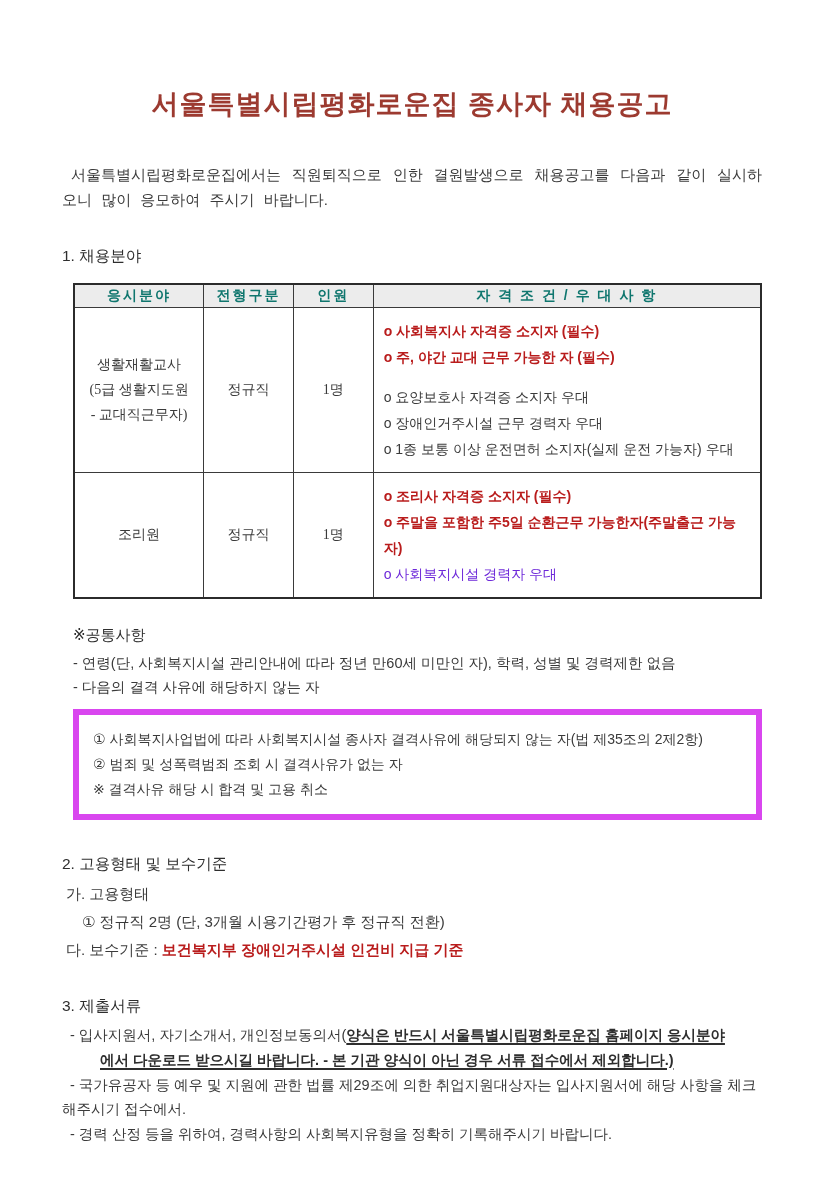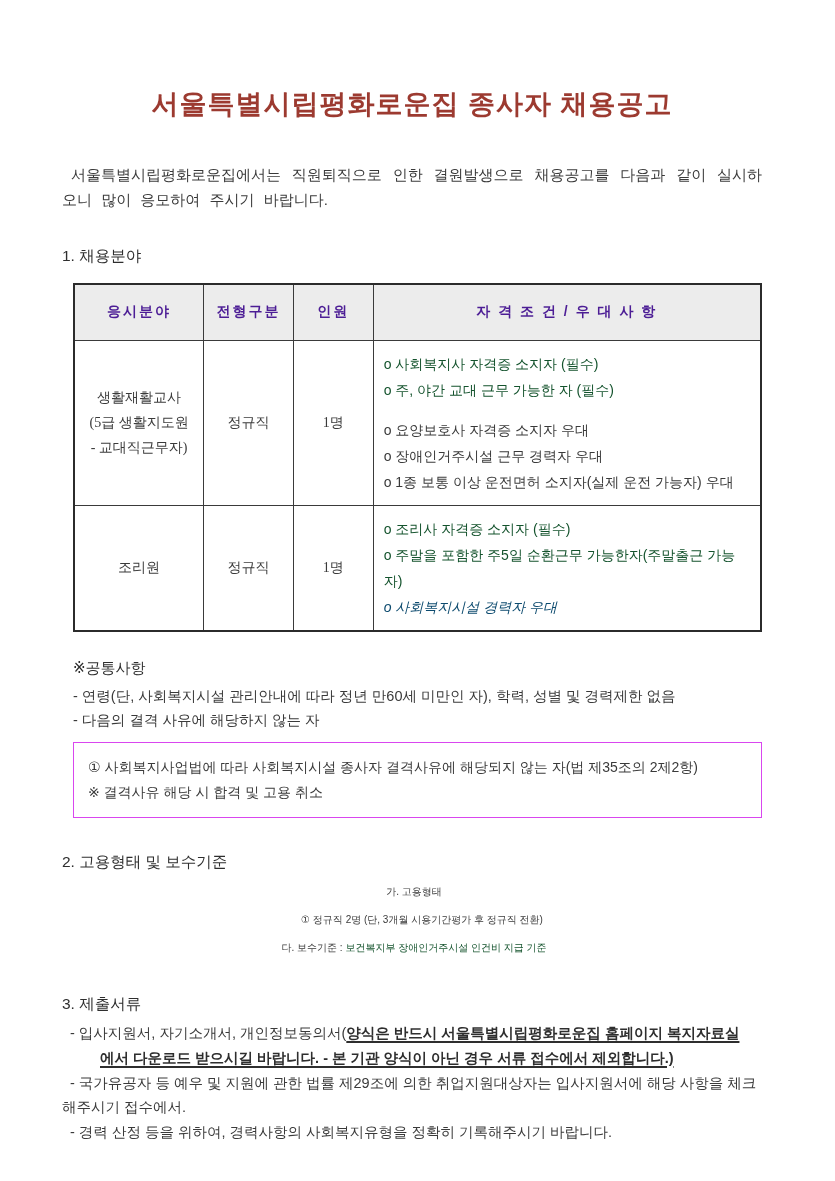--- a/index.html
+++ b/index.html
@@ -45,43 +45,43 @@
     font-size: 14px;
     color: #3a3a3a;
     border: 2px solid #2b2b2b;
   }
   table.recruit th, table.recruit td {
     border: 1px solid #3a3a3a;
   }
   table.recruit th {
     background: #ececec;
     font-weight: bold;
-    height: 56px;
+    height: 23px;
     letter-spacing: 2px;
-    color: #4c1d95;
+    color: #0f766e;
   }
   td.cc { text-align: center; vertical-align: middle; line-height: 25px; white-space: pre-line; font-family: Liberation Serif, serif; }
   td.qual { padding: 10px 8px 10px 10px; vertical-align: middle; line-height: 26px; }
-  .b { font-weight: normal; color: #14532d; }
+  .b { font-weight: bold; color: #b91c1c; }
   .gap { height: 14px; }
-  .muted { color: #0c4a6e; font-style: italic; }
+  .muted { color: #6d28d9; }
   
   .common { margin-top: 24px; padding-left: 11px; font-size: 14.5px; line-height: 24px; }
   .common .head { font-size: 15px; font-weight: normal; color: #2e2e2e; margin-bottom: 4px; }
   .box {
     margin-top: 10px;
     margin-left: 11px;
     width: 689px;
-    border: 1px solid #d946ef;
+    border: 6px solid #d946ef;
     padding: 12px 14px;
     font-size: 14px;
     line-height: 25px;
   }
   
-  .emp { margin-top: 6px; padding-left: 4px; font-size: 10px; line-height: 25px; text-align: center; }
+  .emp { margin-top: 6px; padding-left: 4px; font-size: 15px; line-height: 25px; }
   .emp > div { margin-top: 3px; }
   .ind1 { padding-left: 16px; }
   .em {
     font-weight: bold;
     color: #2e2e2e;
     text-decoration: underline;
     text-underline-offset: 3px;
     text-decoration-thickness: 1.5px;
   }
   
@@ -145,34 +145,35 @@
   </table>
 
   <div class="common">
     <div class="head">※공통사항</div>
     <div>- 연령(단, 사회복지시설 관리안내에 따라 정년 만60세 미만인 자), 학력, 성별 및 경력제한 없음</div>
     <div>- 다음의 결격 사유에 해당하지 않는 자</div>
   </div>
 
   <div class="box">
     <div>① 사회복지사업법에 따라 사회복지시설 종사자 결격사유에 해당되지 않는 자(법 제35조의 2제2항)</div>
+    <div>② 범죄 및 성폭력범죄 조회 시 결격사유가 없는 자</div>
     <div>※ 결격사유 해당 시 합격 및 고용 취소</div>
   </div>
 
   <h2 class="sec">2. 고용형태 및 보수기준</h2>
 
   <div class="emp">
     <div>가. 고용형태</div>
     <div class="ind1">① 정규직 2명 (단, 3개월 시용기간평가 후 정규직 전환)</div>
     <div><span>다. 보수기준 : </span><span class="b">보건복지부 장애인거주시설 인건비 지급 기준</span></div>
   </div>
 
   <h2 class="sec">3. 제출서류</h2>
 
   <div class="docs">
-    <div><span>- 입사지원서, 자기소개서, 개인정보동의서(</span><span class="em">양식은 반드시 서울특별시립평화로운집 홈페이지 복지자료실</span></div>
+    <div><span>- 입사지원서, 자기소개서, 개인정보동의서(</span><span class="em">양식은 반드시 서울특별시립평화로운집 홈페이지 응시분야</span></div>
     <div class="cont1 em">에서 다운로드 받으시길 바랍니다. - 본 기관 양식이 아닌 경우 서류 접수에서 제외합니다.)</div>
     <div>- 국가유공자 등 예우 및 지원에 관한 법률 제29조에 의한 취업지원대상자는 입사지원서에 해당 사항을 체크해주시기 접수에서.</div>
     <div>- 경력 산정 등을 위하여, 경력사항의 사회복지유형을 정확히 기록해주시기 바랍니다.</div>
 
   </div>
 
 </div>
 
 </body></html>

